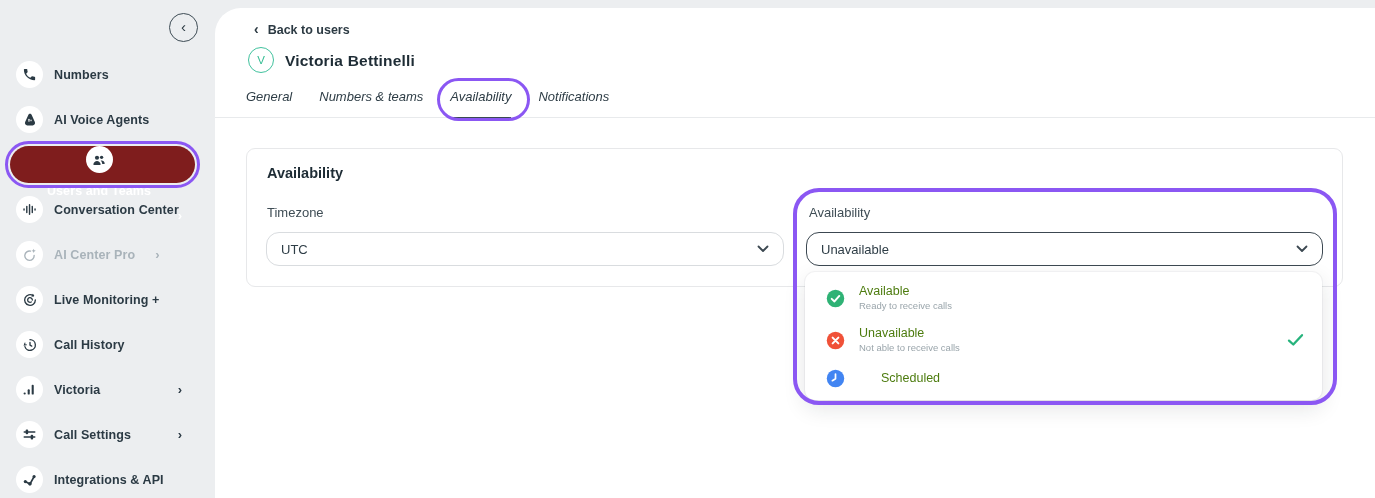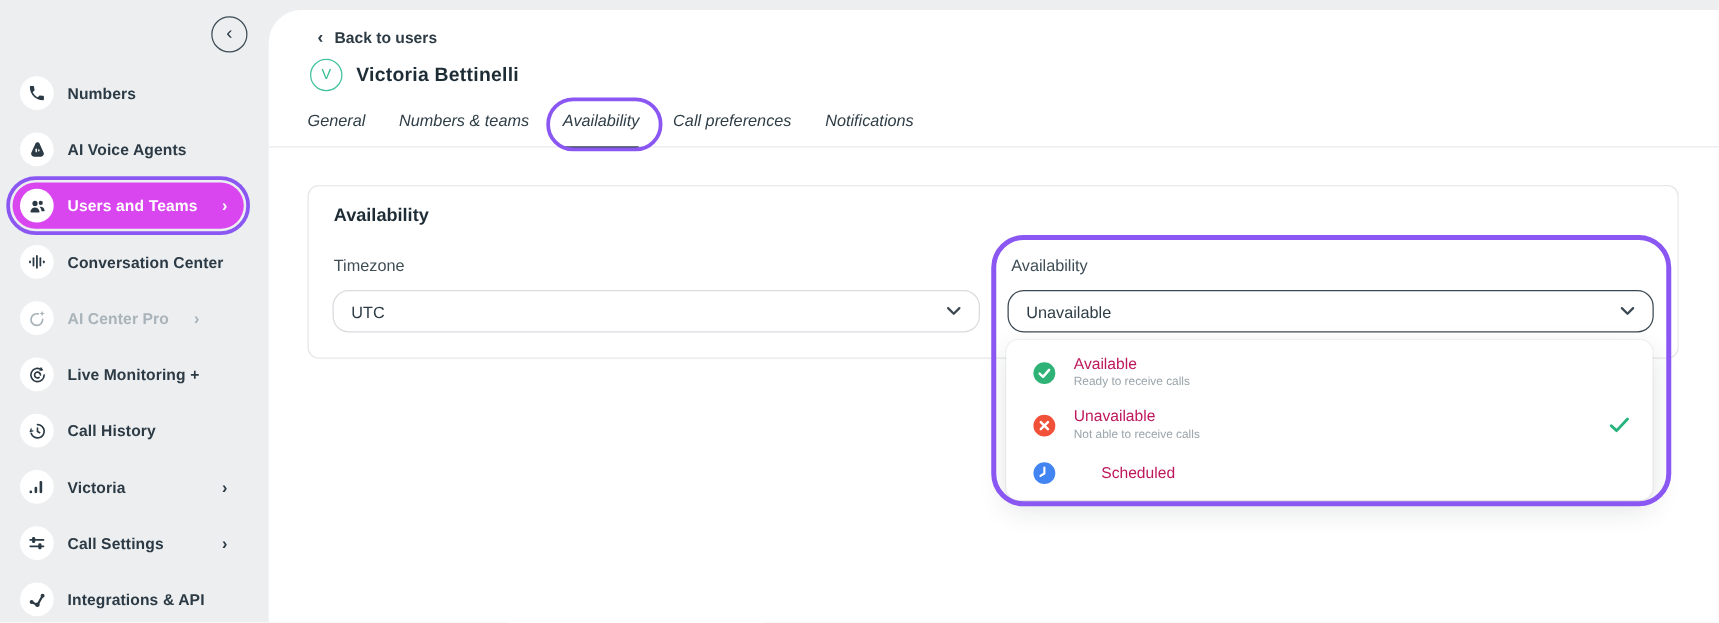--- a/index.html
+++ b/index.html
@@ -20,22 +20,22 @@
     line-height:1; padding-bottom:2px;
   }
   .nav { position:absolute; left:0; top:52px; width:215px; }
   .nav-row { height:45px; display:flex; align-items:center; }
   .nav-pill {
     margin-left:10px; height:37px; width:185px; border-radius:19px;
     display:flex; align-items:center; gap:11px; padding:0 13px 0 6px;
     cursor:pointer;
   }
   .nav-pill.selected {
-    background:#d946ef;
-    outline:3px solid #8b57f3; outline-offset:2.5px;
+    background:#7f1d1d;
+    outline:3px solid #8b57f3; outline-offset:2.5px;flex-direction:column;
   }
   .nav-icon {
     width:27px; height:27px; border-radius:50%; background:#fff;
     display:flex; align-items:center; justify-content:center; flex:0 0 27px;
   }
   .nav-label { font-size:12.5px; font-weight:600; color:#2b3a44; letter-spacing:.1px; white-space:nowrap; }
   .nav-pill.selected .nav-label { color:#ffffff; }
   .nav-pill.disabled .nav-label { color:#a9b3ba; }
   .nav-chevron { margin-left:auto; font-size:13px; color:#2b3a44; font-weight:700; line-height:1; }
   .nav-pill.selected .nav-chevron { color:#fff; }
@@ -88,21 +88,21 @@
   
   .dropdown {
     position:absolute; left:590px; top:264px; width:517px;
     background:#fff; border-radius:10px; padding:6px 0;
     box-shadow:0 8px 22px rgba(25,35,45,.12), 0 0 0 1px rgba(25,35,45,.04);
     z-index:3;
   }
   .option { display:flex; align-items:center; gap:14px; padding:0 18px 0 21px; cursor:pointer; }
   .option.r1 { height:40px; } .option.r2 { height:44px; } .option.r3 { height:32px;gap:36px; }
   .option-texts { display:flex; flex-direction:column; gap:1px; }
-  .option-title { font-size:12.5px; color:#be185d; line-height:15px; }
+  .option-title { font-size:12.5px; color:#4d7c0f; line-height:15px; }
   .option-desc { font-size:9.5px; color:#9aa5ab; line-height:12px; }
   .option-check { margin-left:auto; display:flex; align-items:center; }
   .big-annotation {
     position:absolute; left:578px; top:180px; width:544px; height:217px;
     border:4px solid #8b57f3; border-radius:26px;
     pointer-events:none; z-index:6;
   }
   svg { display:block; }
 </style>
 </head>
@@ -263,21 +263,20 @@
 
   <div class="avatar">
     <span>V</span>
   </div>
   <div class="user-name">Victoria Bettinelli</div>
 
   <div class="tabs">
     <div class="tab">General</div>
     <div class="tab">Numbers &amp; teams</div>
     <div class="tab active">Availability</div>
-    <div class="tab">Call preferences</div>
     <div class="tab">Notifications</div>
   </div>
   <div class="tabs-divider"></div>
   <div class="tab-annotation"></div>
 
   <div class="card">
     <div class="card-title">Availability</div>
 
     <div class="field-label tz">Timezone</div>
     <div class="select tz">

